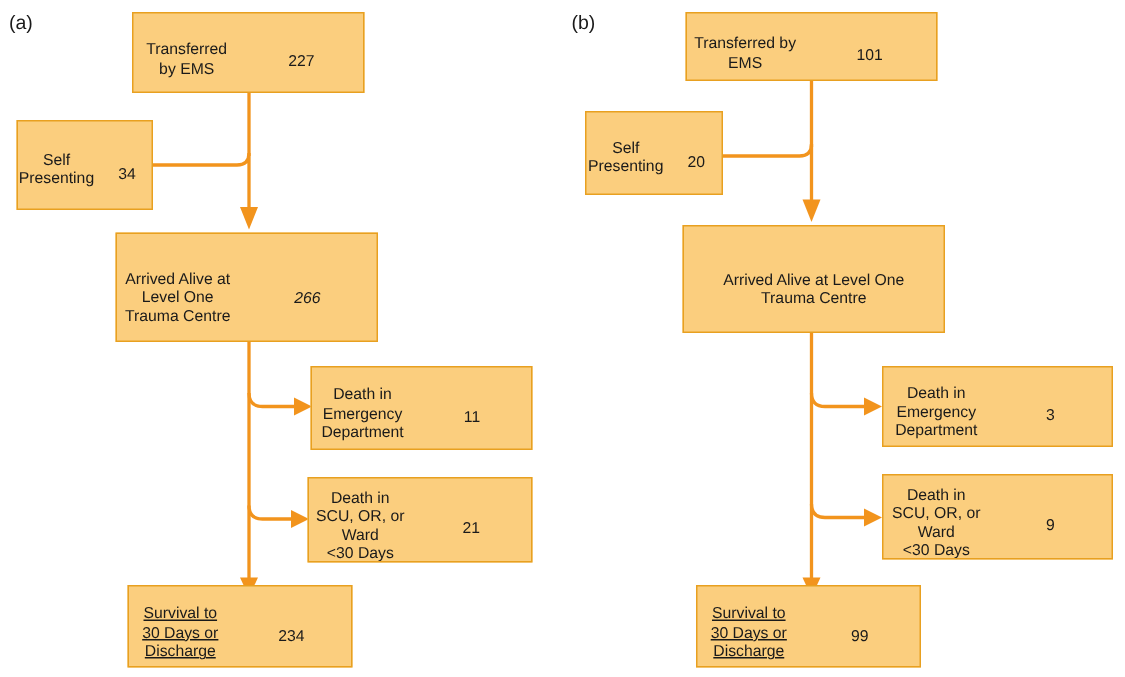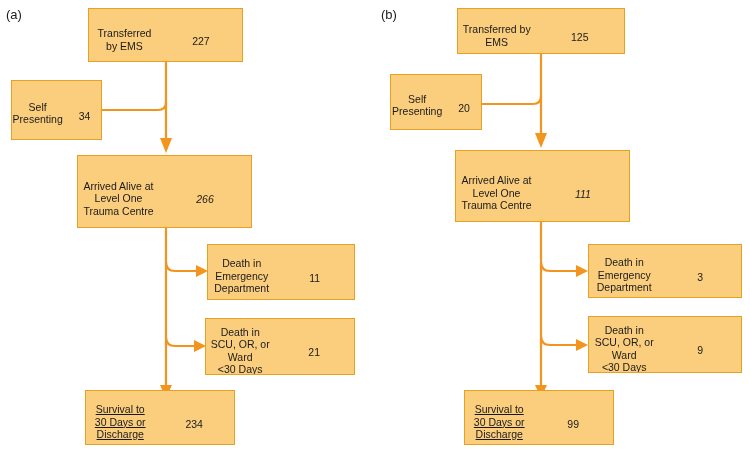--- a/index.html
+++ b/index.html
@@ -184,33 +184,32 @@
 
       <path d="M 166 262 Q 166 271 175 271 L 203 271"></path>
       <polygon class="arrowhead" points="201,265 201,277 213,271"></polygon>
 
       <path d="M 166 336 Q 166 345 175 345 L 203 345"></path>
       <polygon class="arrowhead" points="201,339 201,351 213,345"></polygon>
     </svg>
 
     <div class="node t-ems" style="left:82px; top:8px; width:168px; height:46px;">
       <span class="node-title">Transferred by EMS</span>
-      <span class="node-value">125</span>
+      <span class="node-value">101</span>
     </div>
 
     <div class="node t-self" style="left:15px; top:74px; width:92px; height:56px;">
       <span class="node-title">Self
 Presenting</span>
       <span class="node-value">20</span>
     </div>
 
     <div class="node t-arrived bold" style="left:80px; top:150px; width:175px; height:72px;">
       <span class="node-title">Arrived Alive at Level One
 Trauma Centre</span>
-      <span class="node-value">111</span>
     </div>
 
     <div class="node t-death" style="left:213px; top:244px; width:154px; height:54px;">
       <span class="node-title">Death in Emergency
 Department</span>
       <span class="node-value">3</span>
     </div>
 
     <div class="node t-death" style="left:213px; top:316px; width:154px; height:57px;">
       <span class="node-title">Death in SCU, OR, or Ward

